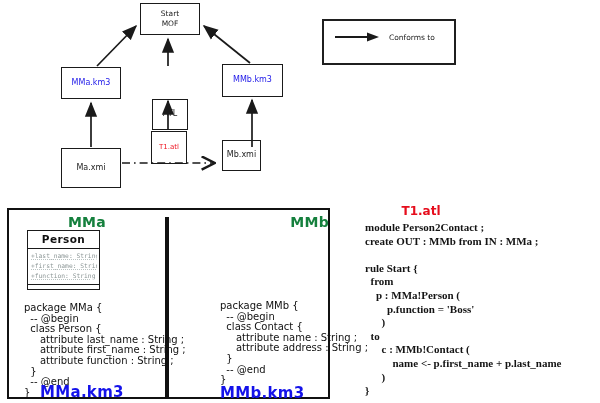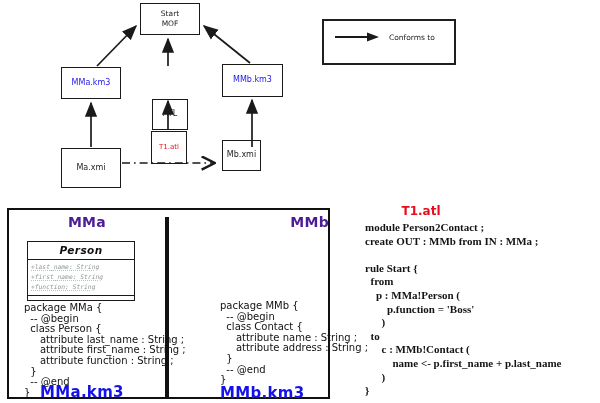--- a/index.html
+++ b/index.html
@@ -44,21 +44,21 @@
   .mm-panel {
     position: absolute; left: 7px; top: 208px; width: 323px; height: 191px;
     border: 2px solid #111; background: #fff;
   }
   .mm-divider {
     position: absolute; left: 156px; top: 7px; width: 3.5px; height: 180px;
     background: #111;
   }
   .mm-title {
     position: absolute; top: 4px; font-size: 14px; font-weight: bold;
-    color: #4c1d95; letter-spacing: 0.3px;
+    color: #15803d; letter-spacing: 0.3px;
   }
   .mm-title.left  { left: 0; width: 156px; text-align: center; }
   .mm-title.right { left: 160px; width: 160px; text-align: right; }
   .class-box {
     position: absolute; background: #fff; border: 1.6px solid #1a1a1a;
   }
   .class-box .cb-title {
     border-bottom: 1.8px solid #1a1a1a; text-align: center;
     font-size: 10.5px; font-weight: bold; color: #111;
     padding: 2px 0 2.5px 0; letter-spacing: 0.4px;
@@ -137,21 +137,21 @@
       <span>Conforms to</span>
     </div>
   </div>
 
   <div class="mm-panel">
     <div class="mm-divider"></div>
 
     <div class="mm-title left">MMa</div>
     <div class="mm-title right">MMb</div>
 
-    <div class="class-box" style="left:18px; top:31px; width:108px;font-style:italic;">
+    <div class="class-box" style="left:18px; top:20px; width:73px;">
       <div class="cb-title">Person</div>
       <div class="cb-attrs">
         <div>+last_name: String</div>
         <div>+first_name: String</div>
         <div>+function: String</div>
       </div>
       <div class="cb-empty"></div>
     </div>
 
 

